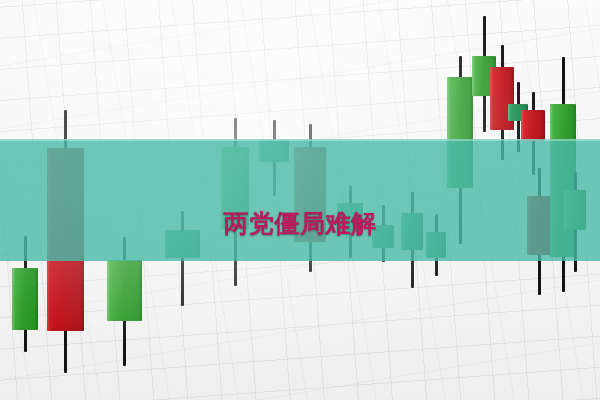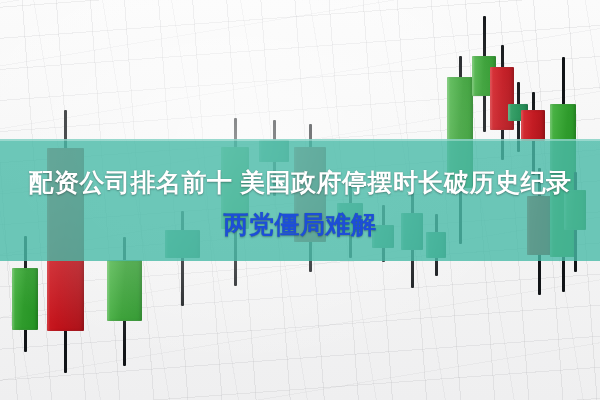--- a/index.html
+++ b/index.html
@@ -212,16 +212,15 @@
       <div class="candle">
         <div class="wick" style="left: 573.5px; top: 172px; height: 100px;"></div>
         <div class="body up" style="left: 564px; top: 190px; width: 22px; height: 40px;"></div>
       </div>
     </div>
 
   <div class="vignette"></div>
 
   <div class="teal-band" id="teal-band" style="top: 139px; height: 122px; background: rgba(72, 186, 168, 0.8);"></div>
 
-  <div class="headline line1" style="color: rgb(255, 255, 255);">配资公司排名前十 美国政府停摆时长破历史纪录</div>
-  <div class="headline line2" style="color: #1d4ed8;">两党僵局难解</div>
+  <div class="headline line2" style="color: #be185d; font-family: Liberation Serif, serif;">两党僵局难解</div>
 
 </div>
 
 </body></html>

